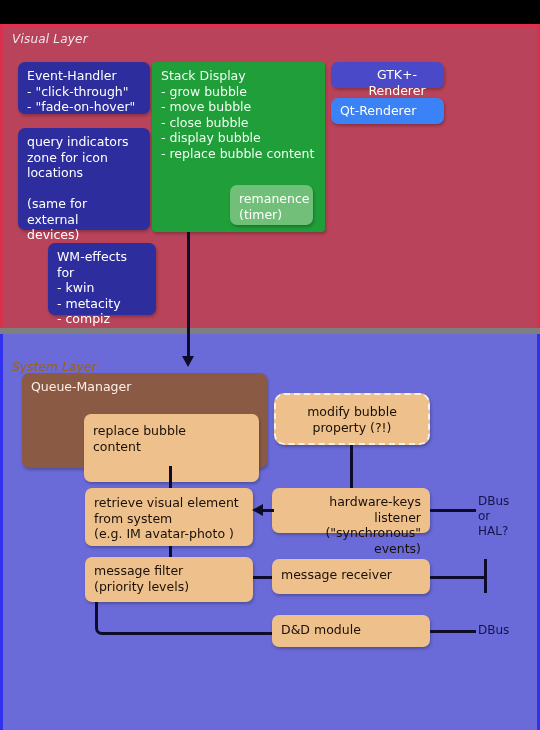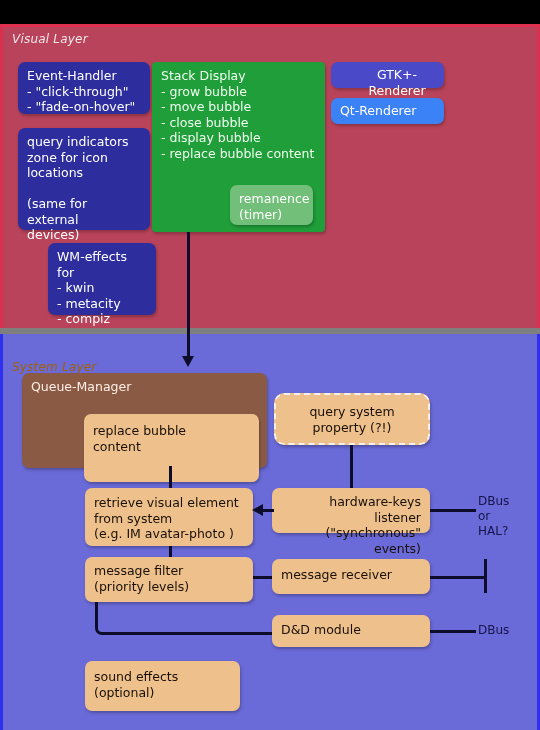--- a/index.html
+++ b/index.html
@@ -170,21 +170,21 @@
   <div class="layer-title" id="system-layer-title">System Layer</div>
 
   <div class="line vline" style="left:187px; top:232px; height:126px;"></div>
   <div class="arrow-down" style="left:182px; top:356px;"></div>
 
   <div class="box box-brown" style="left:22px; top:373px; width:245px; height:95px;">Queue-Manager</div>
 
   <div class="box box-tan" style="left:84px; top:414px; width:175px; height:68px; padding-top:9px;">replace bubble
 content</div>
 
-  <div class="box box-tan-dashed" style="left:274px; top:393px; width:156px; height:52px; padding-top:9px;">query system
+  <div class="box box-tan-dashed" style="left:274px; top:393px; width:156px; height:52px; padding-top:9px;">modify bubble
 property (?!)</div>
 
   <div class="line vline" style="left:169px; top:466px; height:23px;"></div>
 
   <div class="line vline" style="left:350px; top:445px; height:43px;"></div>
 
   <div class="box box-tan" style="left:85px; top:488px; width:168px; height:58px; padding-top:7px;">retrieve visual element
 from system
 (e.g. IM avatar-photo )</div>
 
@@ -211,16 +211,14 @@
   <div class="line hline" style="left:430px; top:576px; width:56px;"></div>
   <div class="endbar" style="left:484px; top:559px; height:34px;"></div>
 
   <div class="elbow" style="left:95px; top:602px; width:178px; height:30px;"></div>
 
   <div class="box box-tan" style="left:272px; top:615px; width:158px; height:32px; padding-top:7px;">D&amp;D module</div>
 
   <div class="line hline" style="left:430px; top:630px; width:46px;"></div>
   <div class="side-label" style="left:478px; top:623px;">DBus</div>
 
-  <div class="box box-tan" style="left:85px; top:661px; width:155px; height:50px; padding-top:8px;">sound effects
-(optional)</div>
 
 </div>
 
 </body></html>

